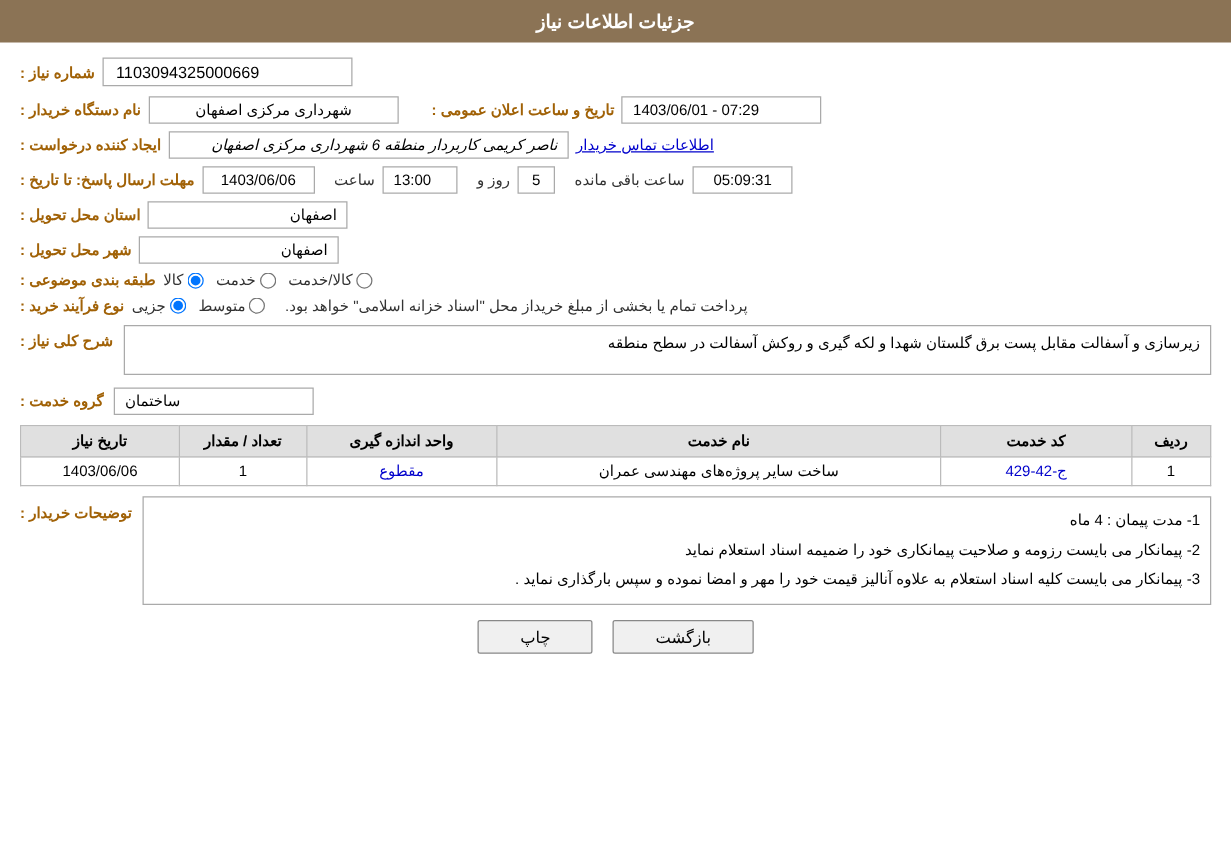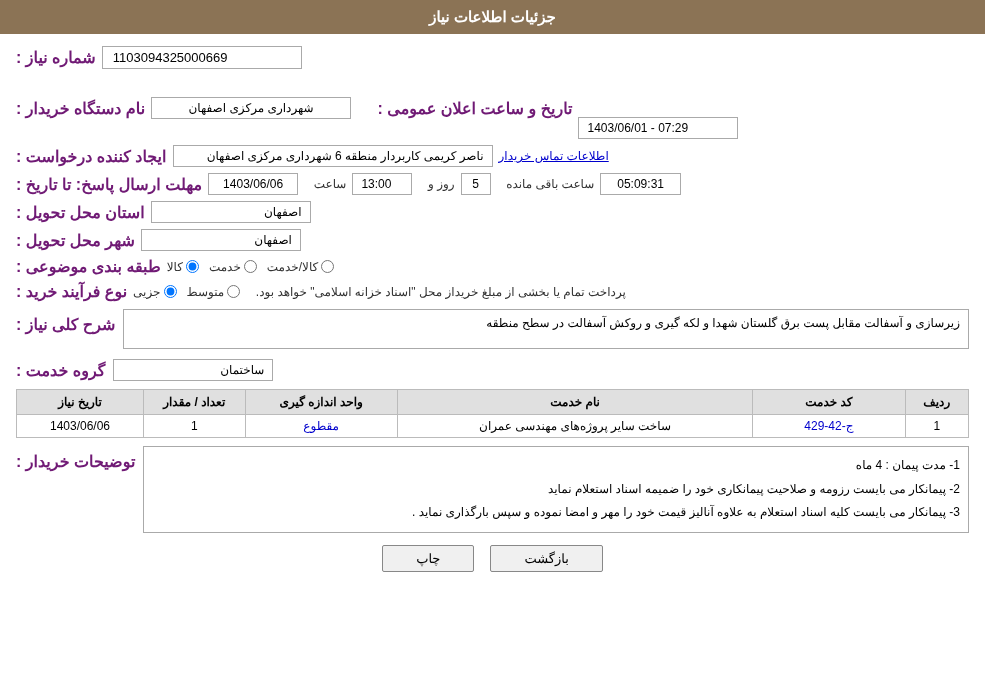--- a/index.html
+++ b/index.html
@@ -126,52 +126,52 @@
       position: relative;
     }
     .group-service-row {
       display: flex;
       align-items: center;
       gap: 8px;
       margin-bottom: 6px;
     }
     .colon-label {
       font-weight: bold;
-      font-size: 16px;
-      color: #701a75;
+      font-size: 12px;
+      color: #a16207;
       white-space: nowrap;
     }
   </style>
 </head>
 <body>
 
 <div class="page-wrapper">
 
   <div class="header-bar">
     <span>جزئیات اطلاعات نیاز</span>
   </div>
 
   <div class="content-area watermark-container">
 
     <div class="form-row" style="margin-bottom:8px; justify-content: flex-end;">
       <span style="border:1px solid #aaa; padding:3px 10px; background:#fff; min-width:200px; display:inline-block; font-size:13px; direction:ltr;">1103094325000669</span>
       <span class="colon-label">شماره نیاز :</span>
     </div>
 
     <div class="form-row" style="justify-content: flex-end; margin-bottom:6px;">
-      <span style="border:1px solid #aaa; padding:3px 8px; background:#fff; min-width:160px; display:inline-block; font-size:12px; direction:ltr;margin-top:40px;">1403/06/01 - 07:29</span>
+      <span style="border:1px solid #aaa; padding:3px 8px; background:#fff; min-width:160px; display:inline-block; font-size:12px; direction:ltr;">1403/06/01 - 07:29</span>
       <span class="colon-label">تاریخ و ساعت اعلان عمومی :</span>
       &nbsp;&nbsp;&nbsp;&nbsp;
       <span style="border:1px solid #aaa; padding:3px 8px; background:#fff; min-width:200px; display:inline-block; font-size:12px; text-align:center;">شهرداری مرکزی اصفهان</span>
       <span class="colon-label">نام دستگاه خریدار :</span>
     </div>
 
     <div class="form-row" style="justify-content: flex-end; margin-bottom:6px;">
       <span class="link-blue">اطلاعات تماس خریدار</span>
-      <span style="border:1px solid #aaa; padding:3px 8px; background:#fff; min-width:320px; display:inline-block; font-size:12px; text-align:right;">ناصر کریمی کاربردار منطقه 6 شهرداری مرکزی اصفهان</span>
+      <span style="border:1px solid #aaa; padding:3px 8px; background:#fff; min-width:320px; display:inline-block; font-size:12px; text-align:right;font-style:italic;">ناصر کریمی کاربردار منطقه 6 شهرداری مرکزی اصفهان</span>
       <span class="colon-label">ایجاد کننده درخواست :</span>
     </div>
 
     <div class="form-row" style="justify-content: flex-end; margin-bottom:6px; align-items:center;">
       <span style="border:1px solid #aaa; padding:3px 16px; background:#fff; min-width:80px; display:inline-block; font-size:12px; direction:ltr;">05:09:31</span>
       <span class="label">ساعت باقی مانده</span>
       &nbsp;
       <span style="border:1px solid #aaa; padding:3px 6px; background:#fff; min-width:30px; display:inline-block; font-size:12px; text-align:center;">5</span>
       <span class="label">روز و</span>
       &nbsp;
@@ -228,21 +228,21 @@
 
     <div style="display:flex; align-items:flex-start; gap:8px; margin-bottom:10px;">
       <div style="border:1px solid #aaa; padding:6px 8px; background:#fff; flex:1; min-height:40px; font-size:12px; text-align:right; direction:rtl;">
         <span>زیرسازی و آسفالت مقابل پست برق گلستان شهدا و لکه گیری و روکش آسفالت در سطح منطقه</span>
       </div>
       <span class="colon-label" style="white-space:nowrap; margin-top:6px;">شرح کلی نیاز :</span>
     </div>
 
 
     <div class="group-service-row" style="justify-content:flex-end; margin-bottom:8px;">
-      <span style="border:1px solid #aaa; padding:3px 8px; background:#fff; min-width:160px; display:inline-block; font-size:12px; text-align:right;">ساختمان</span>
+      <span style="border:1px solid #aaa; padding:3px 8px; background:#fff; min-width:160px; display:inline-block; font-size:12px; text-align:left;">ساختمان</span>
       <span class="colon-label">گروه خدمت :</span>
     </div>
 
     <table class="data-table">
       <thead>
         <tr>
           <th class="col-radif">
             <span>ردیف</span>
           </th>
           <th class="col-code">

